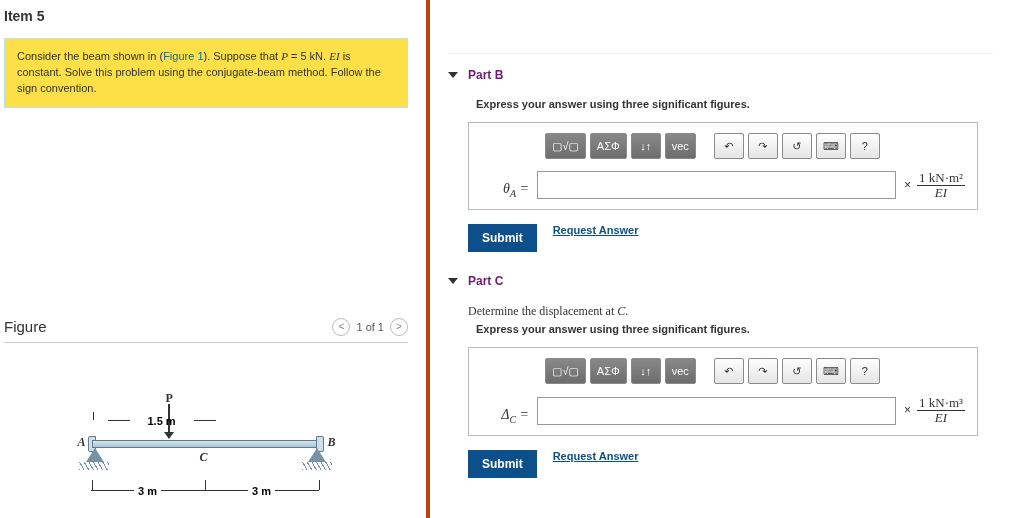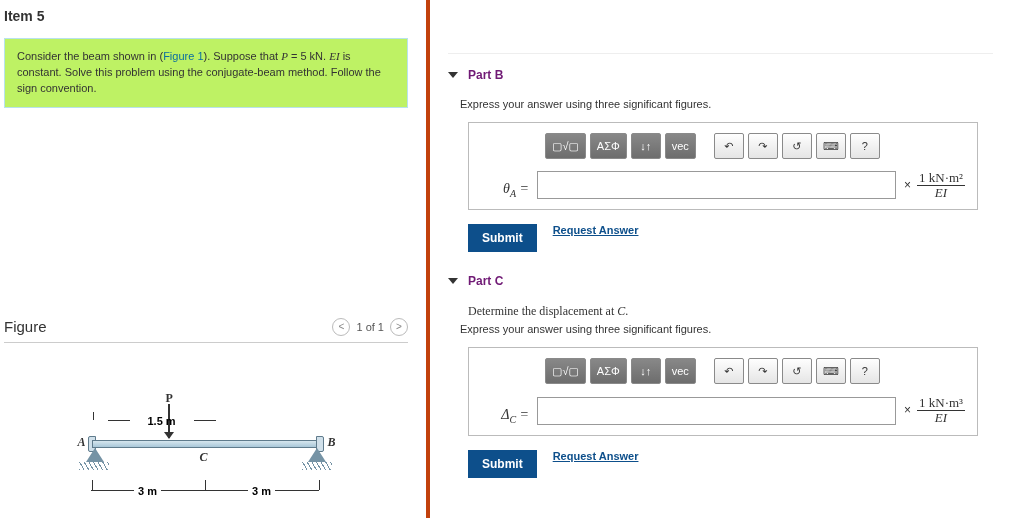--- a/index.html
+++ b/index.html
@@ -1,21 +1,21 @@
 <!DOCTYPE html>
 <html><head>
 <meta charset="utf-8">
 <style>
 * { box-sizing: border-box; margin: 0; padding: 0; }
 body { font-family: Arial, Helvetica, sans-serif; font-size: 12px; color: #333; background: #fff; width: 1011px; height: 518px; overflow: hidden; }
 .page { display: flex; height: 100%; }
 .left { width: 430px; border-right: 4px solid #c2410c; padding: 0 18px 0 0; }
 .right { flex: 1; padding: 0 18px; overflow-y: auto; }
 .item-title { font-size: 14px; font-weight: bold; color: #333; padding: 8px 0 14px 4px; }
-.intro-box { background: #bef264; border: 1px solid #b8e2ec; padding: 10px 12px; font-size: 11px; line-height: 1.45; color: #333; margin-left: 4px; }
+.intro-box { background: #fde047; border: 1px solid #b8e2ec; padding: 10px 12px; font-size: 11px; line-height: 1.45; color: #333; margin-left: 4px; }
 .intro-box a { color: #0a6ea0; text-decoration: none; }
 .intro-box .math { font-family: 'Times New Roman', serif; font-style: italic; }
 .fig-header { display: flex; align-items: center; justify-content: space-between; margin-top: 210px; padding-left: 4px; }
 .fig-title { font-size: 15px; color: #333; }
 .pager { display: flex; align-items: center; gap: 6px; font-size: 11px; color: #555; }
 .pager-btn { width: 18px; height: 18px; border: 1px solid #bbb; border-radius: 50%; background: #fff; display: inline-flex; align-items: center; justify-content: center; font-size: 10px; color: #888; cursor: pointer; }
 .fig-sep { border-top: 1px solid #ccc; margin: 6px 0 18px 4px; }
 .figure-img { display: flex; justify-content: center; padding-top: 24px; }
 
 .beam-wrap { position: relative; width: 305px; height: 135px; }
@@ -44,21 +44,21 @@
 .tick.t1{left:40px;} .tick.t2{left:153px;} .tick.t3{left:267px;}
 .toptick{position:absolute; width:1px; height:8px; background:#333; top:27px;}
 .toptick.a{left:41px;} .toptick.b{left:117px;}
 
 .spacer-top { height: 48px; border-bottom: 1px solid #eee; margin: 6px 0 10px; }
 .part { margin: 14px 0 22px; }
 .part-head { display: flex; align-items: center; gap: 10px; font-weight: bold; font-size: 12px; color: #701a75; margin: 8px 0 16px; }
 .caret { width:0; height:0; border-left:5px solid transparent; border-right:5px solid transparent; border-top:6px solid #333; }
 .q-text { font-size: 12px; margin: 4px 0 4px 20px; font-family: 'Times New Roman', serif; }
 .q-text .mi { font-style: italic; }
-.q-bold { font-size: 11px; font-weight: normal; margin: 4px 0 12px 4px; padding-left: 8px; }
+.q-bold { font-size: 11px; font-weight: bold; margin: 4px 0 12px 20px; padding-left: 8px; }
 .input-box { border: 1px solid #bbb; margin-left: 20px; width: 510px; padding: 10px 12px; }
 .toolbar { display:flex; align-items:center; gap:4px; margin-left: 64px; margin-bottom: 12px; }
 .tbn { height:26px; min-width:30px; padding:0 6px; border:1px solid #8a8a8a; background: linear-gradient(#888,#6d6d6d); color:#fff; font-size:11px; border-radius:2px; display:inline-flex; align-items:center; justify-content:center; cursor:pointer; }
 .tbn.lt { background: linear-gradient(#fefefe,#e5e5e5); color:#333; }
 .tb-gap { width:10px; }
 .eq-row { display:flex; align-items:flex-end; gap:8px; }
 .eq-lbl { font-family:'Times New Roman',serif; font-style:italic; font-size:14px; width:48px; text-align:right; }
 .eq-lbl sub { font-style:italic; font-size:10px; }
 .txt-in { flex:1; height:28px; border:1px solid #999; padding:2px 6px; font-size:13px; }
 .unit { font-family:'Times New Roman',serif; font-size:13px; margin-left:6px; display:flex; flex-direction:column; align-items:center; line-height:1.05; }

